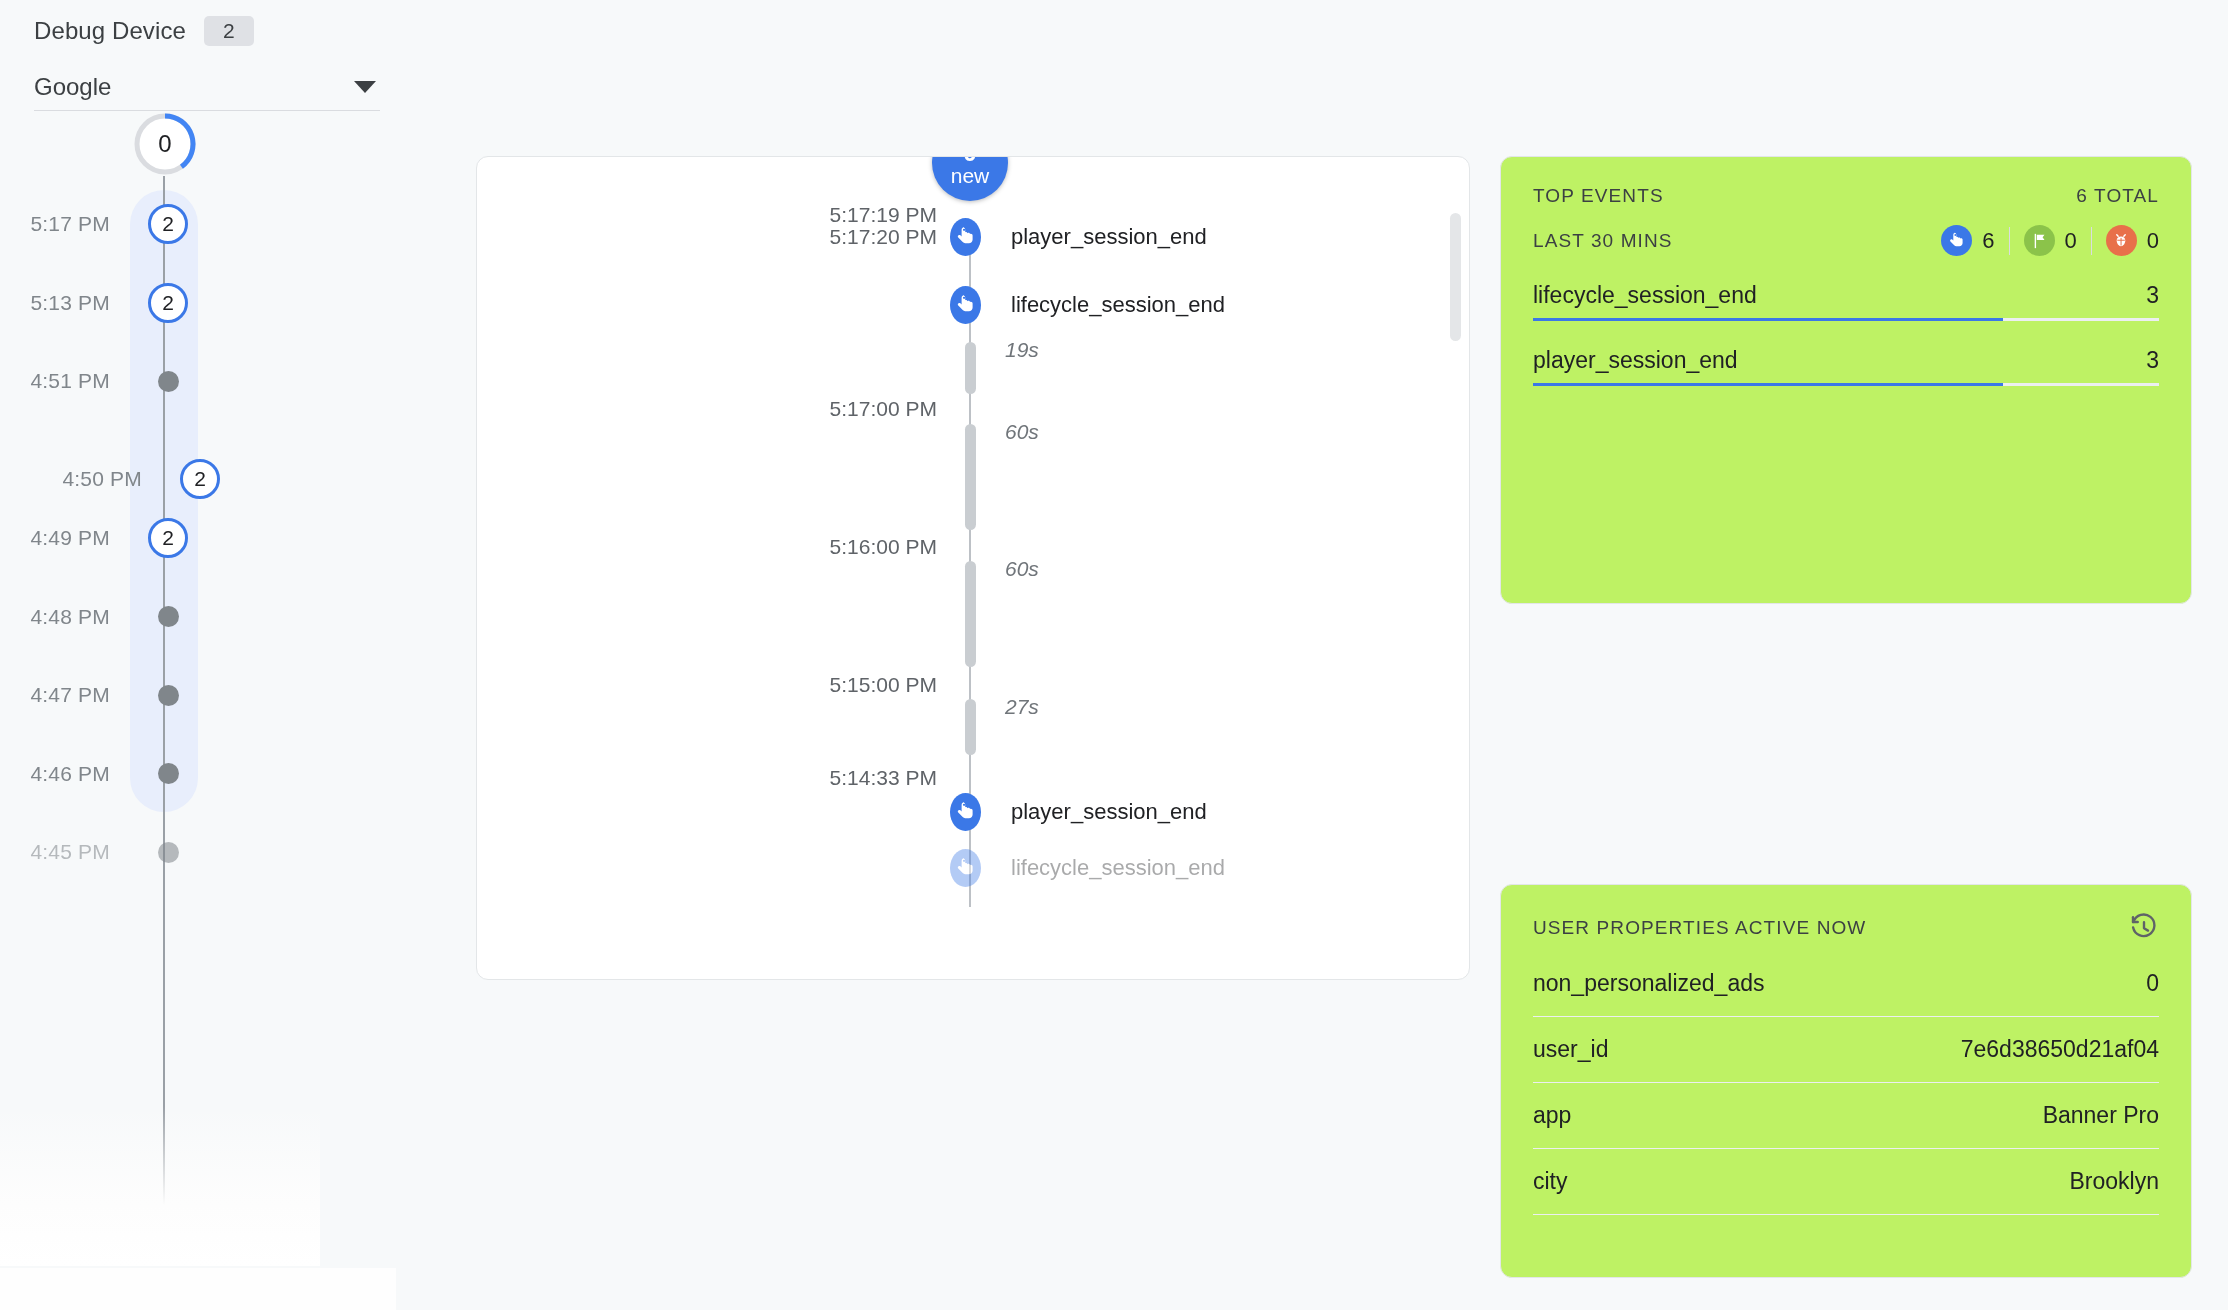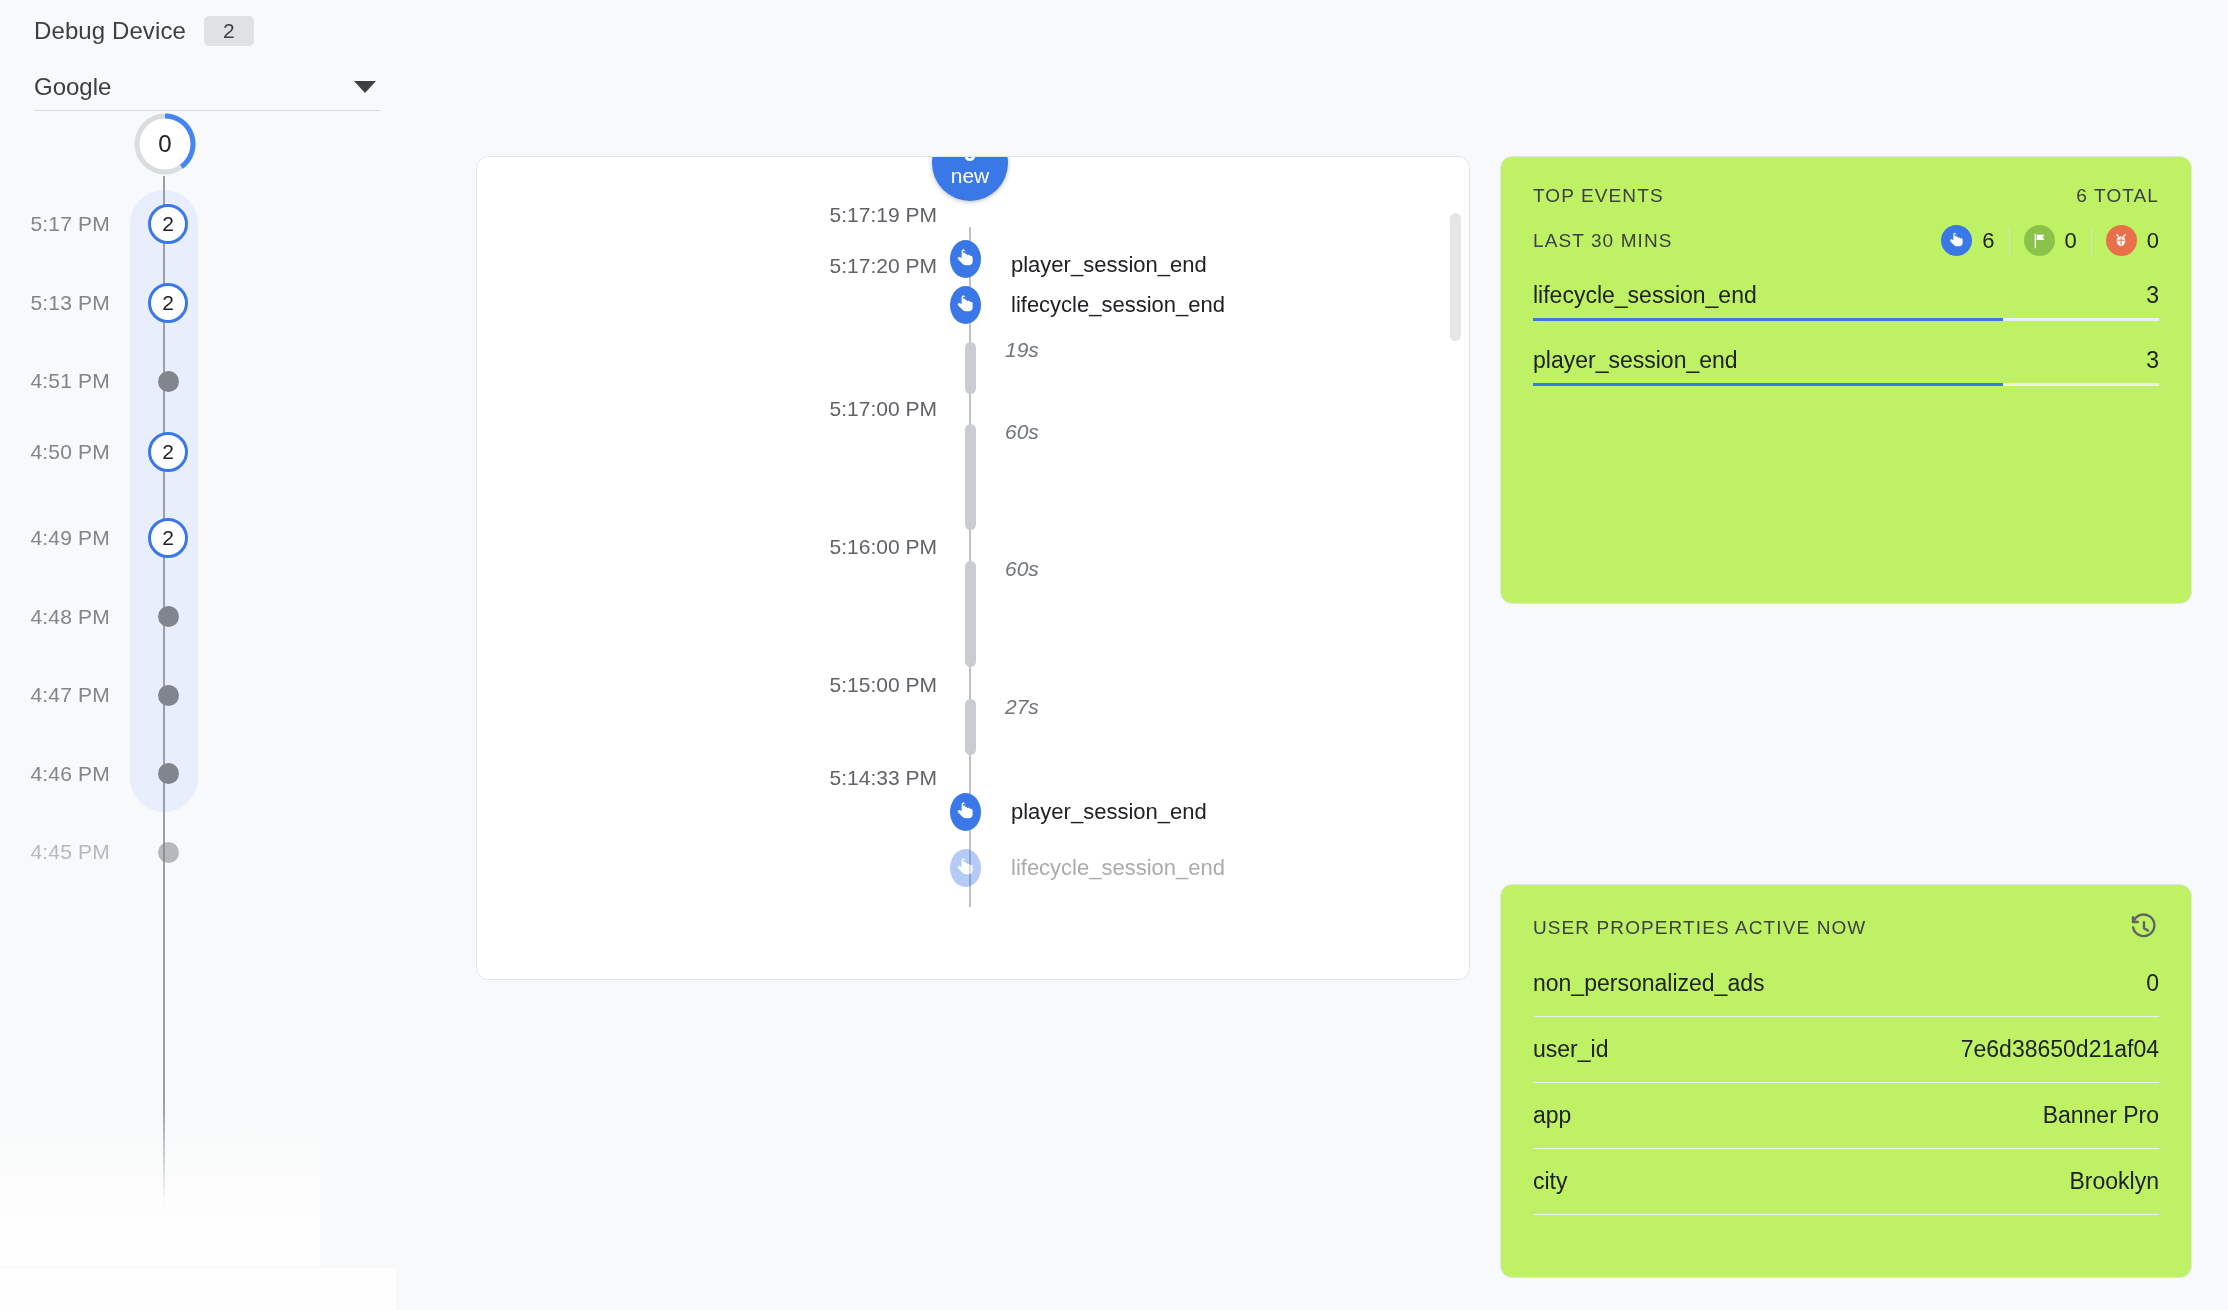--- a/index.html
+++ b/index.html
@@ -393,21 +393,21 @@
         <span class="rail-dot-wrap">
           <span class="rail-dot-count">2</span>
         </span>
       </div>
       <div class="rail-node" style="top: 257px;">
         <span class="rail-time">4:51 PM</span>
         <span class="rail-dot-wrap">
           <span class="rail-dot-plain"></span>
         </span>
       </div>
-      <div class="rail-node" style="top: 328px;">
+      <div class="rail-node" style="top: 355px; margin-left: 32px;">
         <span class="rail-time">4:50 PM</span>
         <span class="rail-dot-wrap">
           <span class="rail-dot-count">2</span>
         </span>
       </div>
       <div class="rail-node" style="top: 414px;">
         <span class="rail-time">4:49 PM</span>
         <span class="rail-dot-wrap">
           <span class="rail-dot-count">2</span>
         </span>
@@ -444,21 +444,21 @@
 <div id="stream-card">
   <div id="stream-inner">
     <div id="stream-line"></div>
 
     <div id="new-badge">
       <span class="nb-count">0</span>
       <span class="nb-word">new</span>
     </div>
 
     <div id="stream-rows">
-        <div class="stream-row" style="top: 81px; align-items: flex-end;">
+        <div class="stream-row" style="top: 60px;">
           <span class="sr-time">5:17:20 PM</span>
           <span class="sr-marker">
             <span class="sr-icon">
               <svg width="26" height="26" viewBox="0 0 24 24" fill="#ffffff">
                 <path d="M10.2 3.1c-1.25 0-2.25 1-2.25 2.25v6.15l-1.1-1.05c-.6-.58-1.58-.52-2.1.14-.43.55-.38 1.33.1 1.83l4.1 4.3c.6.63 1.43.98 2.3.98h3.4c1.9 0 3.45-1.55 3.45-3.45v-3.6c0-.86-.7-1.56-1.56-1.56-.3 0-.58.09-.82.24-.17-.66-.77-1.15-1.49-1.15-.35 0-.67.12-.93.31-.21-.6-.78-1.03-1.45-1.03-.2 0-.4.04-.57.11V5.35c0-1.25-1.01-2.25-2.26-2.25z"></path>
                 <circle cx="10.2" cy="5.4" r="1.05" fill="#3b78e7"></circle>
               </svg>
             </span>
           </span>
           <span class="sr-label">player_session_end</span>

